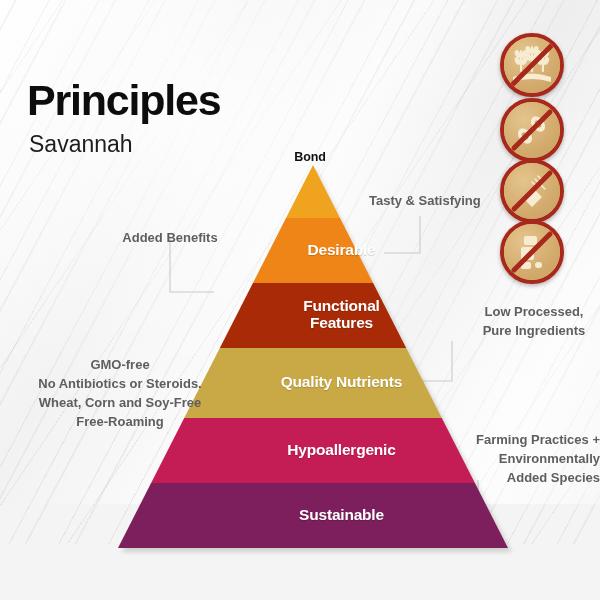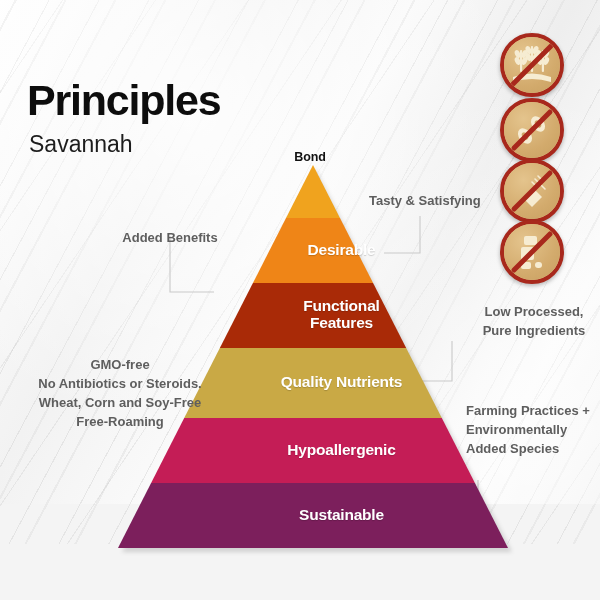--- a/index.html
+++ b/index.html
@@ -126,21 +126,21 @@
 
   <div class="callout r" style="left:369px;top:192px;width:180px;">
     <div>Tasty &amp; Satisfying</div>
   </div>
 
   <div class="callout r" style="left:464px;top:303px;width:140px;text-align:center;">
     <div>Low Processed,</div>
     <div>Pure Ingredients</div>
   </div>
 
-  <div class="callout r" style="left:466px;top:402px;width:134px;text-align:left;">
+  <div class="callout r" style="left:466px;top:431px;width:134px;text-align:right;">
     <div>Farming Practices +</div>
     <div>Environmentally</div>
     <div>Added Species</div>
   </div>
 
   <div class="badge" style="left:500px;top:33px;">
     <div class="inner">
       <svg width="56" height="56" viewBox="0 0 56 56">
         <g fill="#f6ecd2">
           <rect x="16" y="13" width="2.2" height="22" rx="1"></rect>

